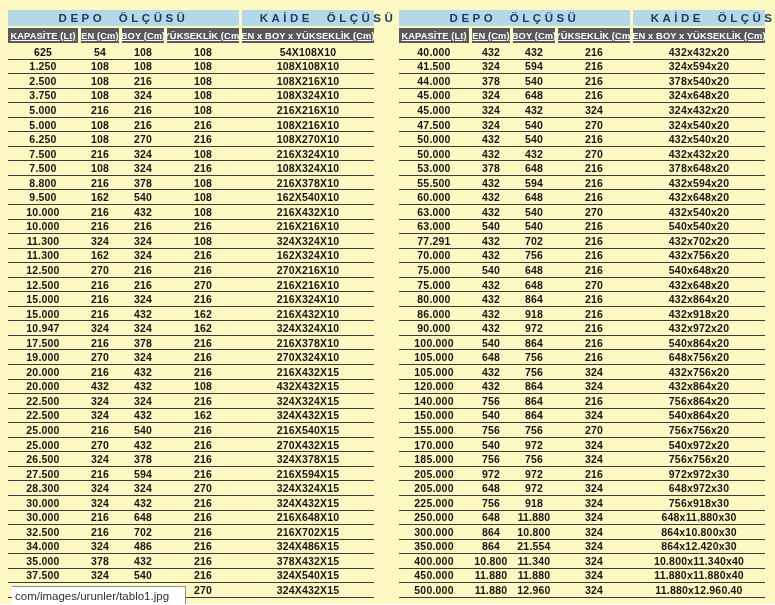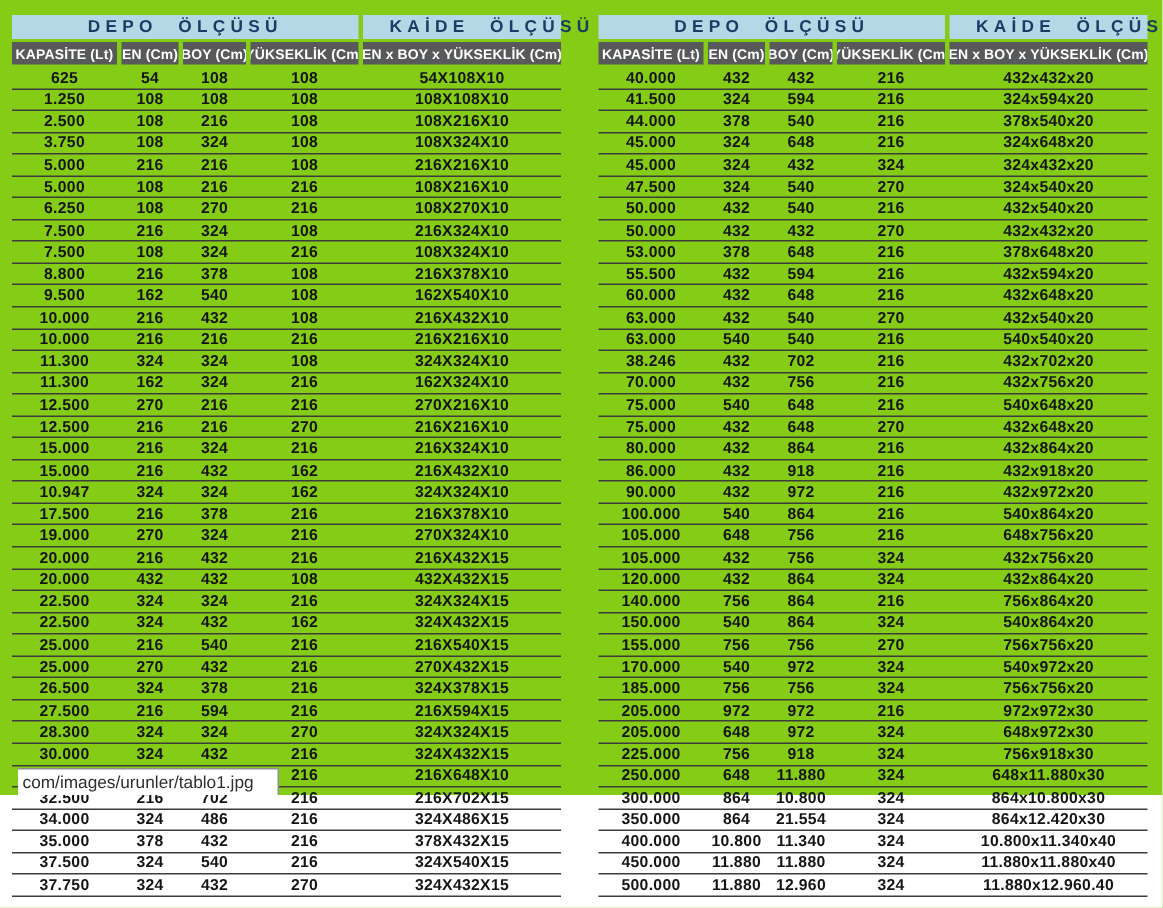--- a/index.html
+++ b/index.html
@@ -1,35 +1,35 @@
 <!DOCTYPE html>
 <html><head>
 <meta charset="utf-8">
 <style>
   * { margin:0; padding:0; box-sizing:border-box; }
   html,body { width:775px; height:605px; background:#ffffff; overflow:hidden;
               font-family:"Liberation Sans","DejaVu Sans",sans-serif; }
-  .page { position:relative; width:775px; height:530px; background:#84cc16; }
+  .page { position:relative; width:775px; height:604px; background:#fef9c3; }
 
   .tank-table { position:absolute; top:10px; width:366px; }
   .tank-table.left  { left:8px; }
   .tank-table.right { left:399px; }
 
   .band-row { display:flex; gap:3px; margin-bottom:2px; }
   .band { height:16px; display:flex; align-items:center; justify-content:center;
           background:#b4d8e6; color:#1a3c64; font-weight:bold; font-size:11.5px;
           letter-spacing:3.5px; word-spacing:7px; white-space:nowrap; }
   .band-depo  { width:231px; }
   .band-kaide { width:132px;padding-left:40px; }
 
   .cols-row { display:flex; gap:3px; margin-bottom:2px; }
   .cols-row .cell { height:15px; background:#58595b; color:#ffffff;
                     font-weight:bold; font-size:9.3px; letter-spacing:0.1px;
                     display:flex; align-items:center; justify-content:center;
-                    white-space:nowrap; overflow:hidden; }
+                    white-space:nowrap; overflow:hidden;text-decoration:underline; }
 
   .rows { height:553px; display:flex; flex-direction:column; }
   .row  { flex:1; display:flex; gap:3px; align-items:center;
           border-bottom:1px solid #3c3c3c; }
   .row .cell { color:#141414; font-weight:bold; font-size:10.5px;
                letter-spacing:0.2px; text-align:center; white-space:nowrap; }
 
   .w0 { width:70px; } .w1 { width:38px; } .w2 { width:42px; }
   .w3 { width:72px; } .w4 { width:132px; }
 
@@ -424,21 +424,21 @@
           <div class="cell w4">432x540x20</div>
         </div>
         <div class="row">
           <div class="cell w0">63.000</div>
           <div class="cell w1">540</div>
           <div class="cell w2">540</div>
           <div class="cell w3">216</div>
           <div class="cell w4">540x540x20</div>
         </div>
         <div class="row">
-          <div class="cell w0">38.246</div>
+          <div class="cell w0">77.291</div>
           <div class="cell w1">432</div>
           <div class="cell w2">702</div>
           <div class="cell w3">216</div>
           <div class="cell w4">432x702x20</div>
         </div>
         <div class="row">
           <div class="cell w0">70.000</div>
           <div class="cell w1">432</div>
           <div class="cell w2">756</div>
           <div class="cell w3">216</div>

